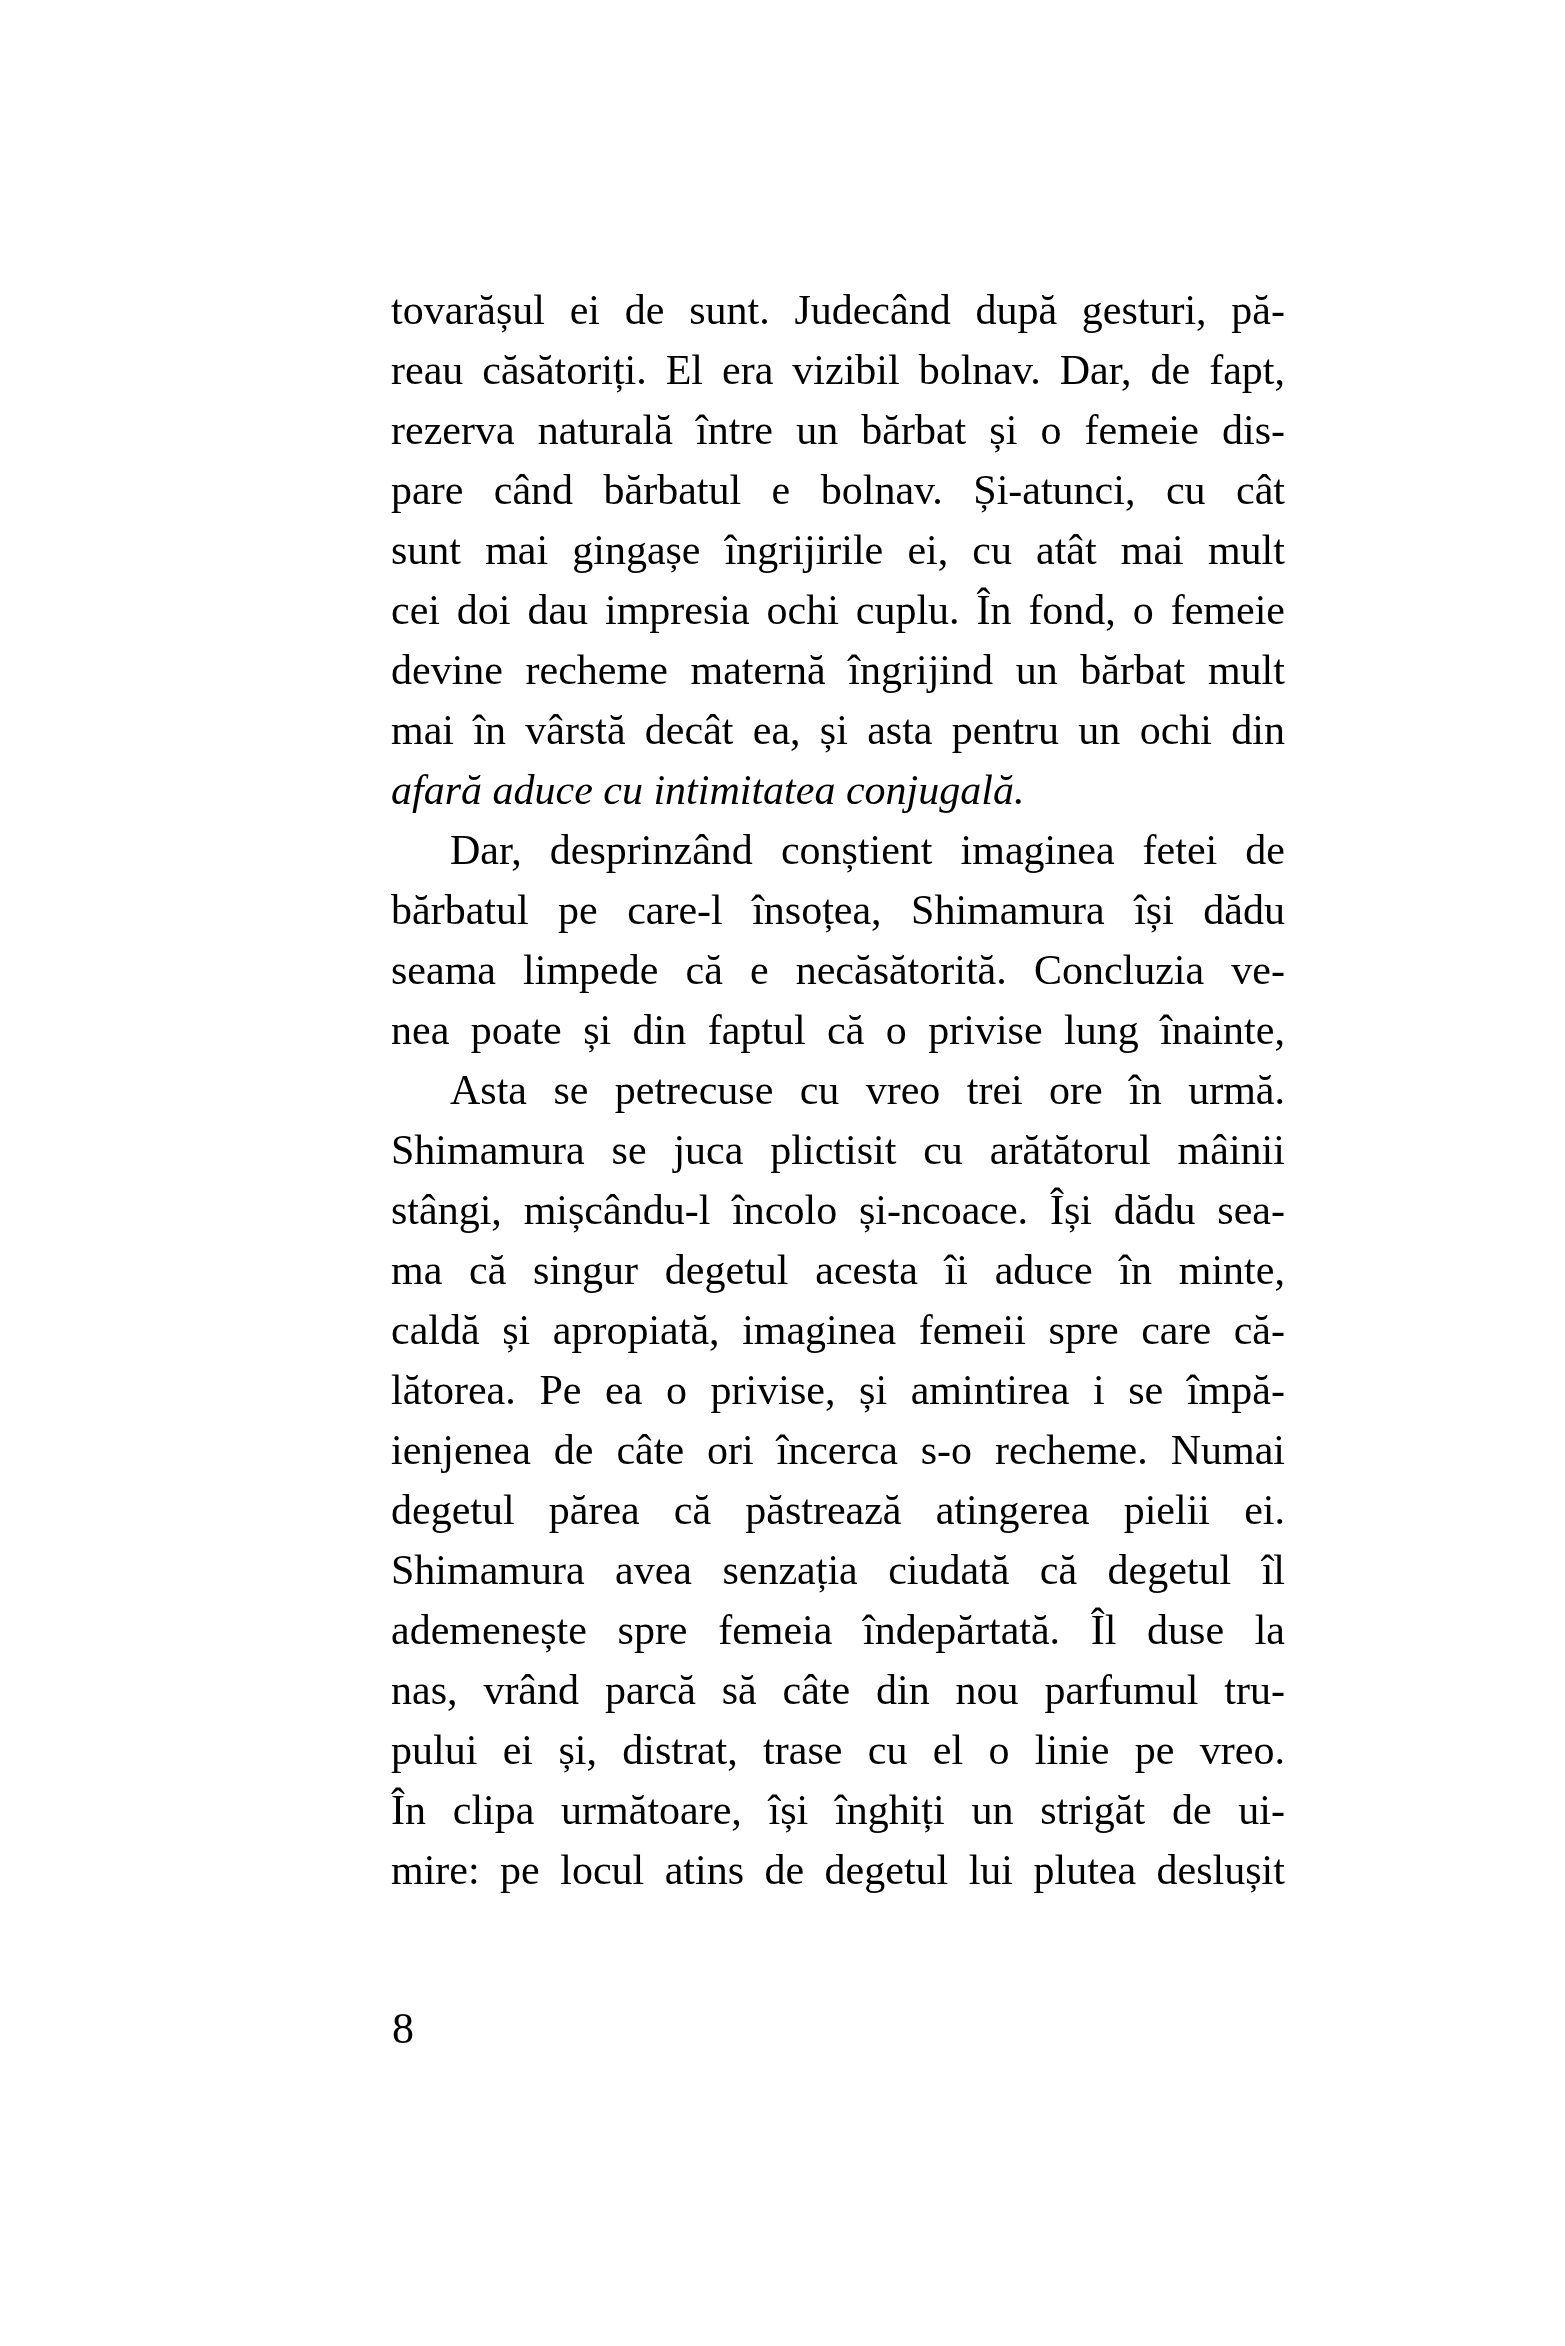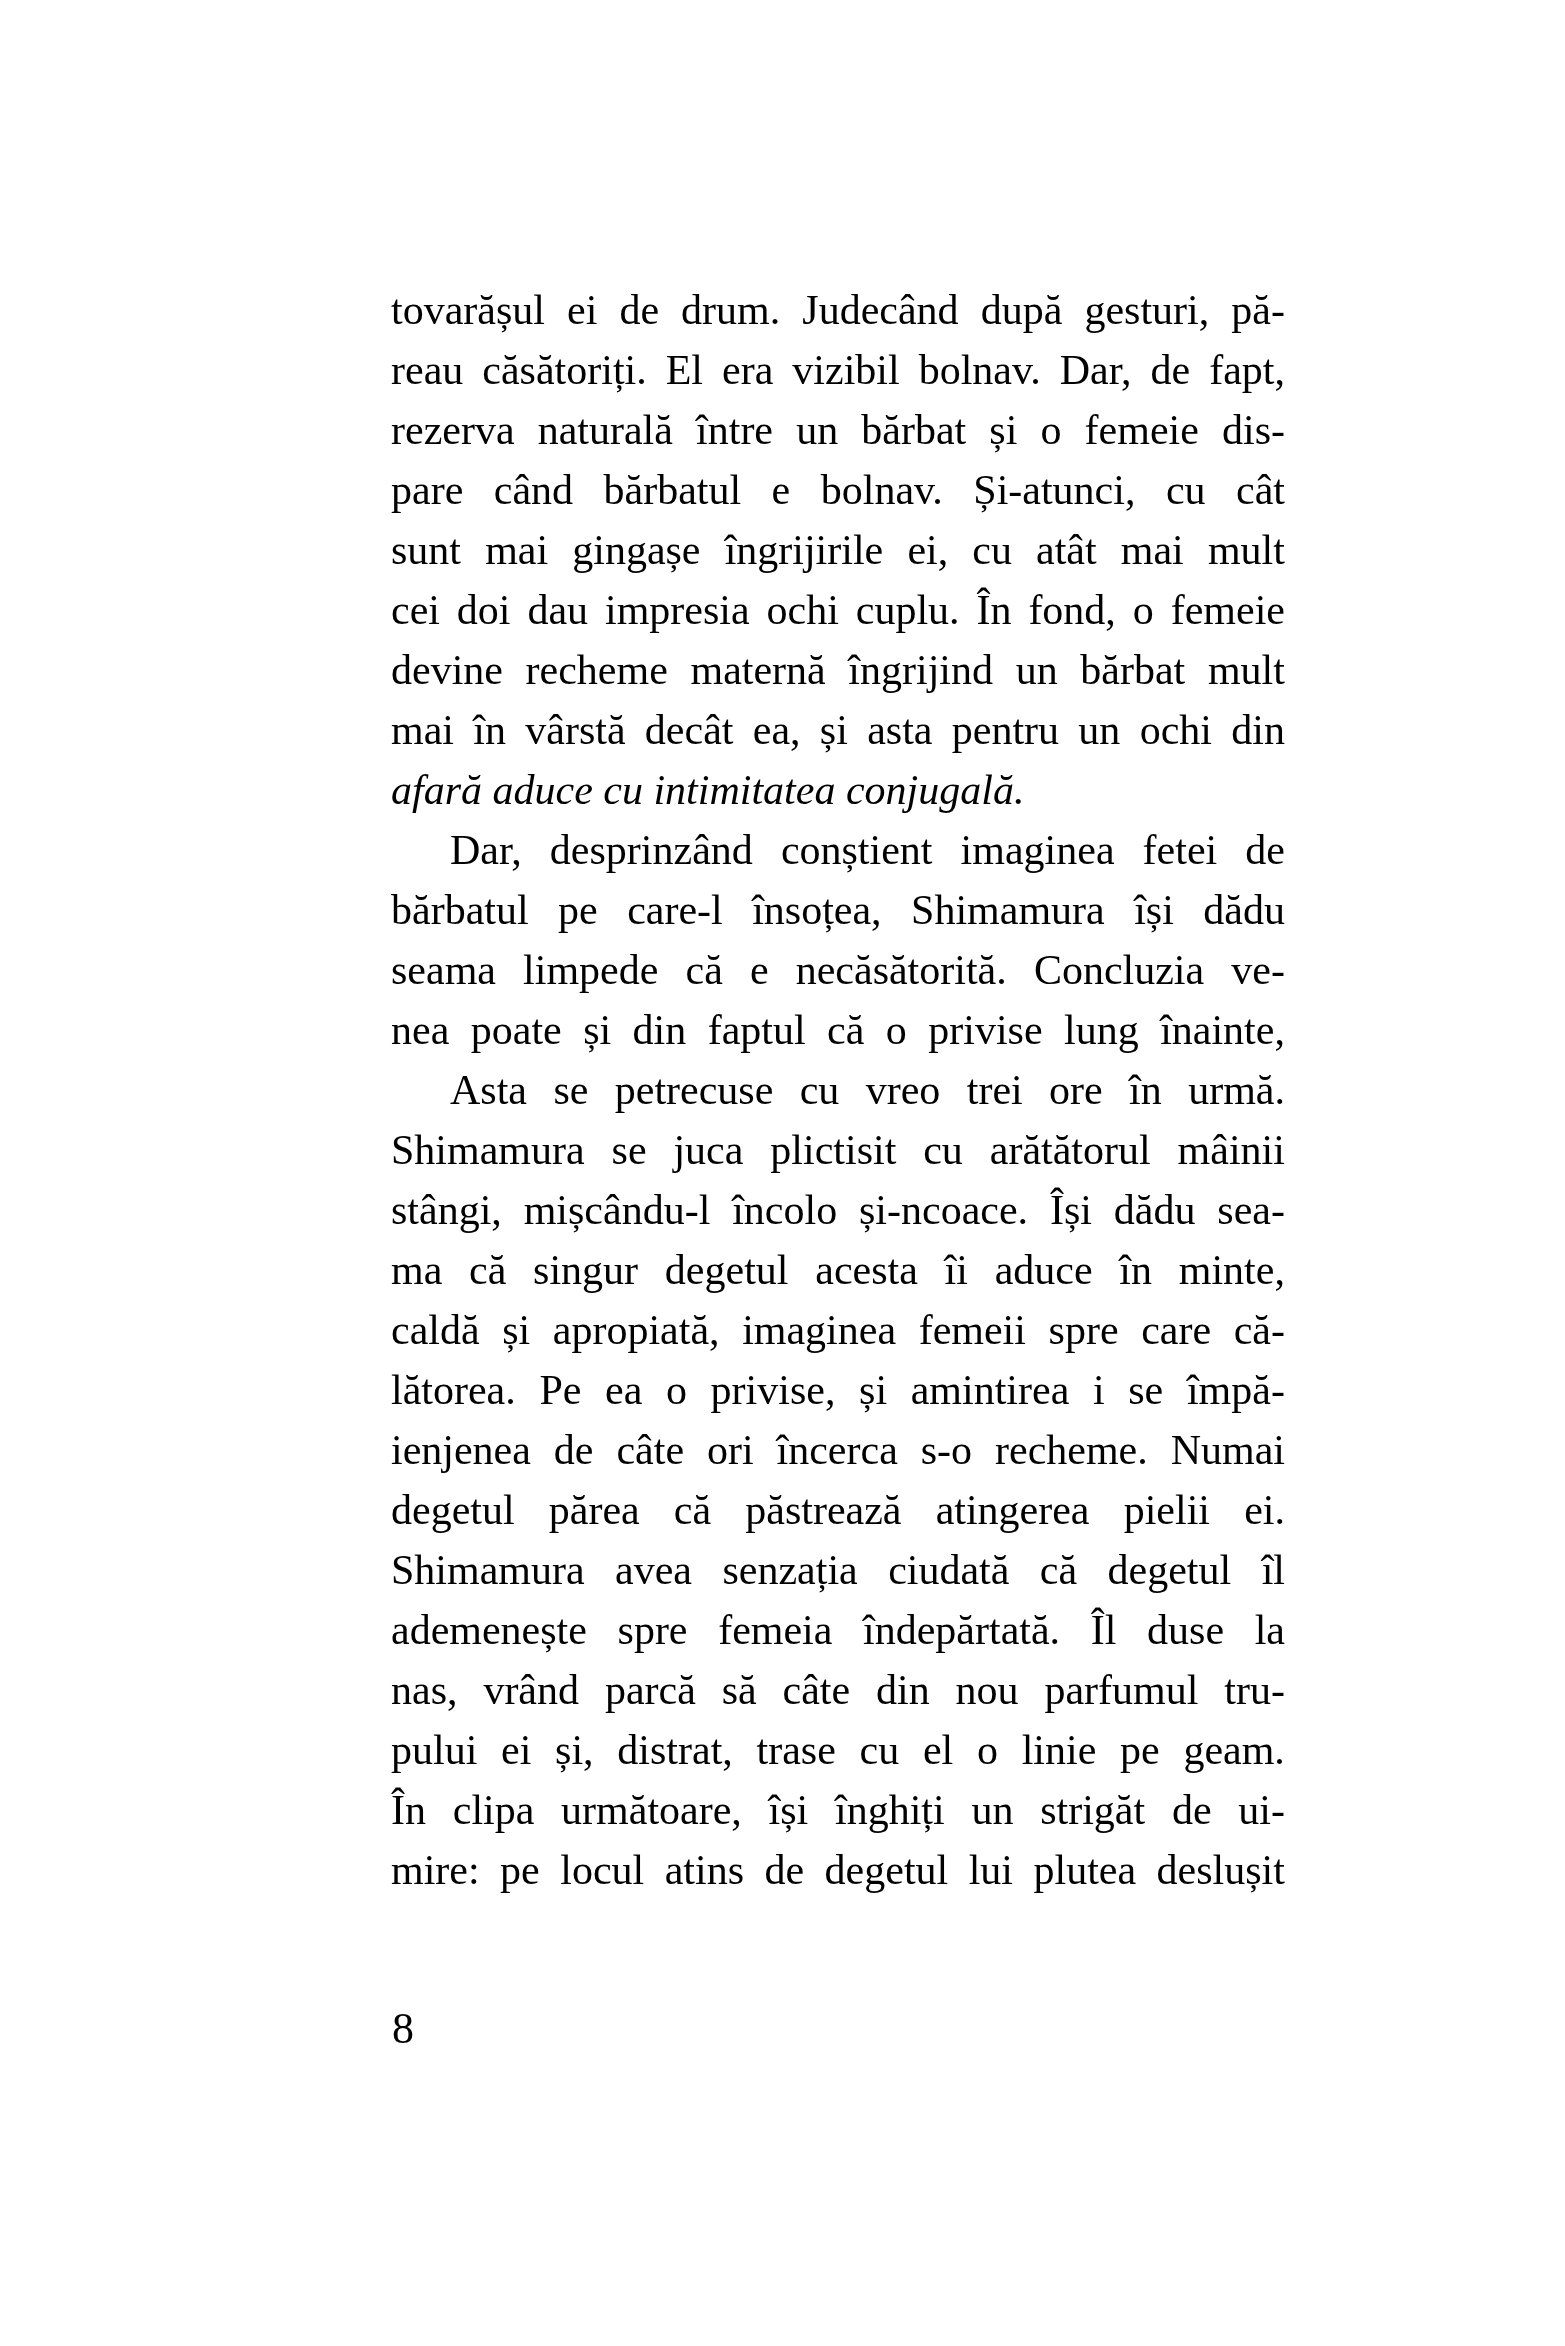--- a/index.html
+++ b/index.html
@@ -54,21 +54,21 @@
 </head>
 <body>
 
 <div class="page">
 
   <div class="textblock">
     <div class="line">
         <span>tovarășul</span>
         <span>ei</span>
         <span>de</span>
-        <span>drum.</span>
+        <span>sunt.</span>
         <span>Judecând</span>
         <span>după</span>
         <span>gesturi,</span>
         <span>pă-</span>
       </div>
     <div class="line">
         <span>reau</span>
         <span>căsătoriți.</span>
         <span>El</span>
         <span>era</span>
@@ -297,21 +297,21 @@
         <span>pului</span>
         <span>ei</span>
         <span>și,</span>
         <span>distrat,</span>
         <span>trase</span>
         <span>cu</span>
         <span>el</span>
         <span>o</span>
         <span>linie</span>
         <span>pe</span>
-        <span>geam.</span>
+        <span>vreo.</span>
       </div>
     <div class="line">
         <span>În</span>
         <span>clipa</span>
         <span>următoare,</span>
         <span>își</span>
         <span>înghiți</span>
         <span>un</span>
         <span>strigăt</span>
         <span>de</span>

